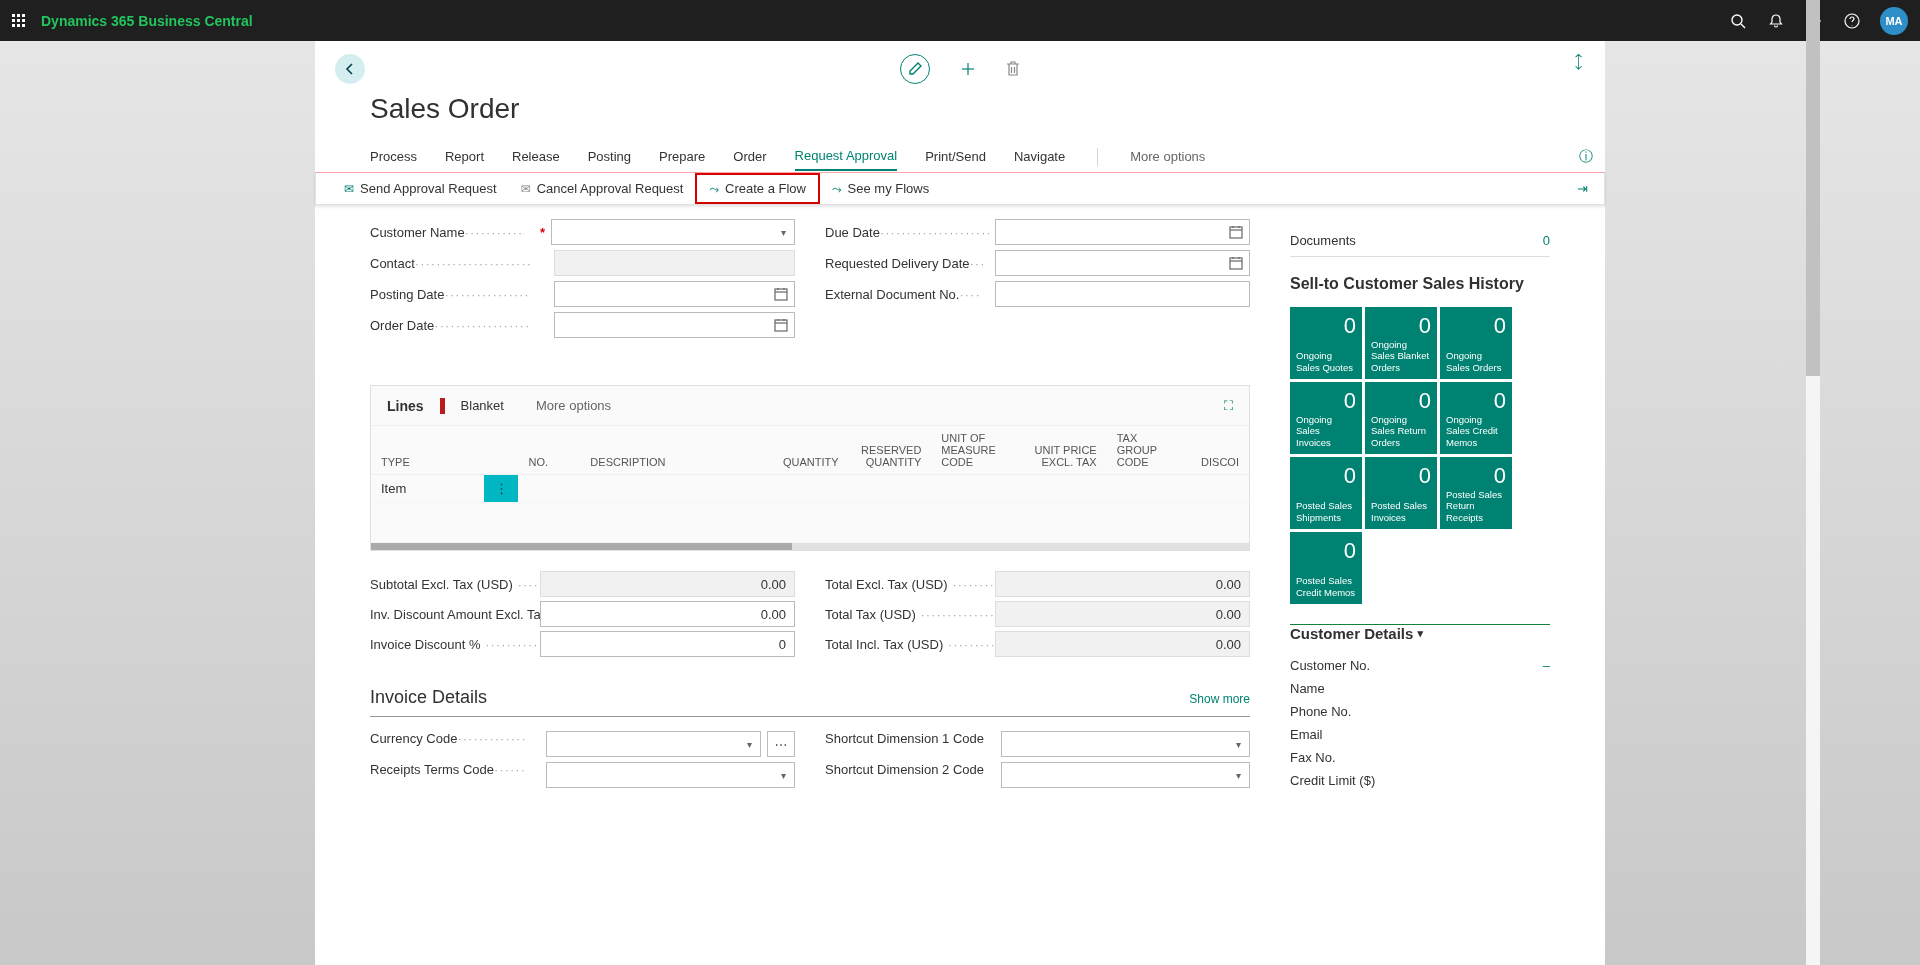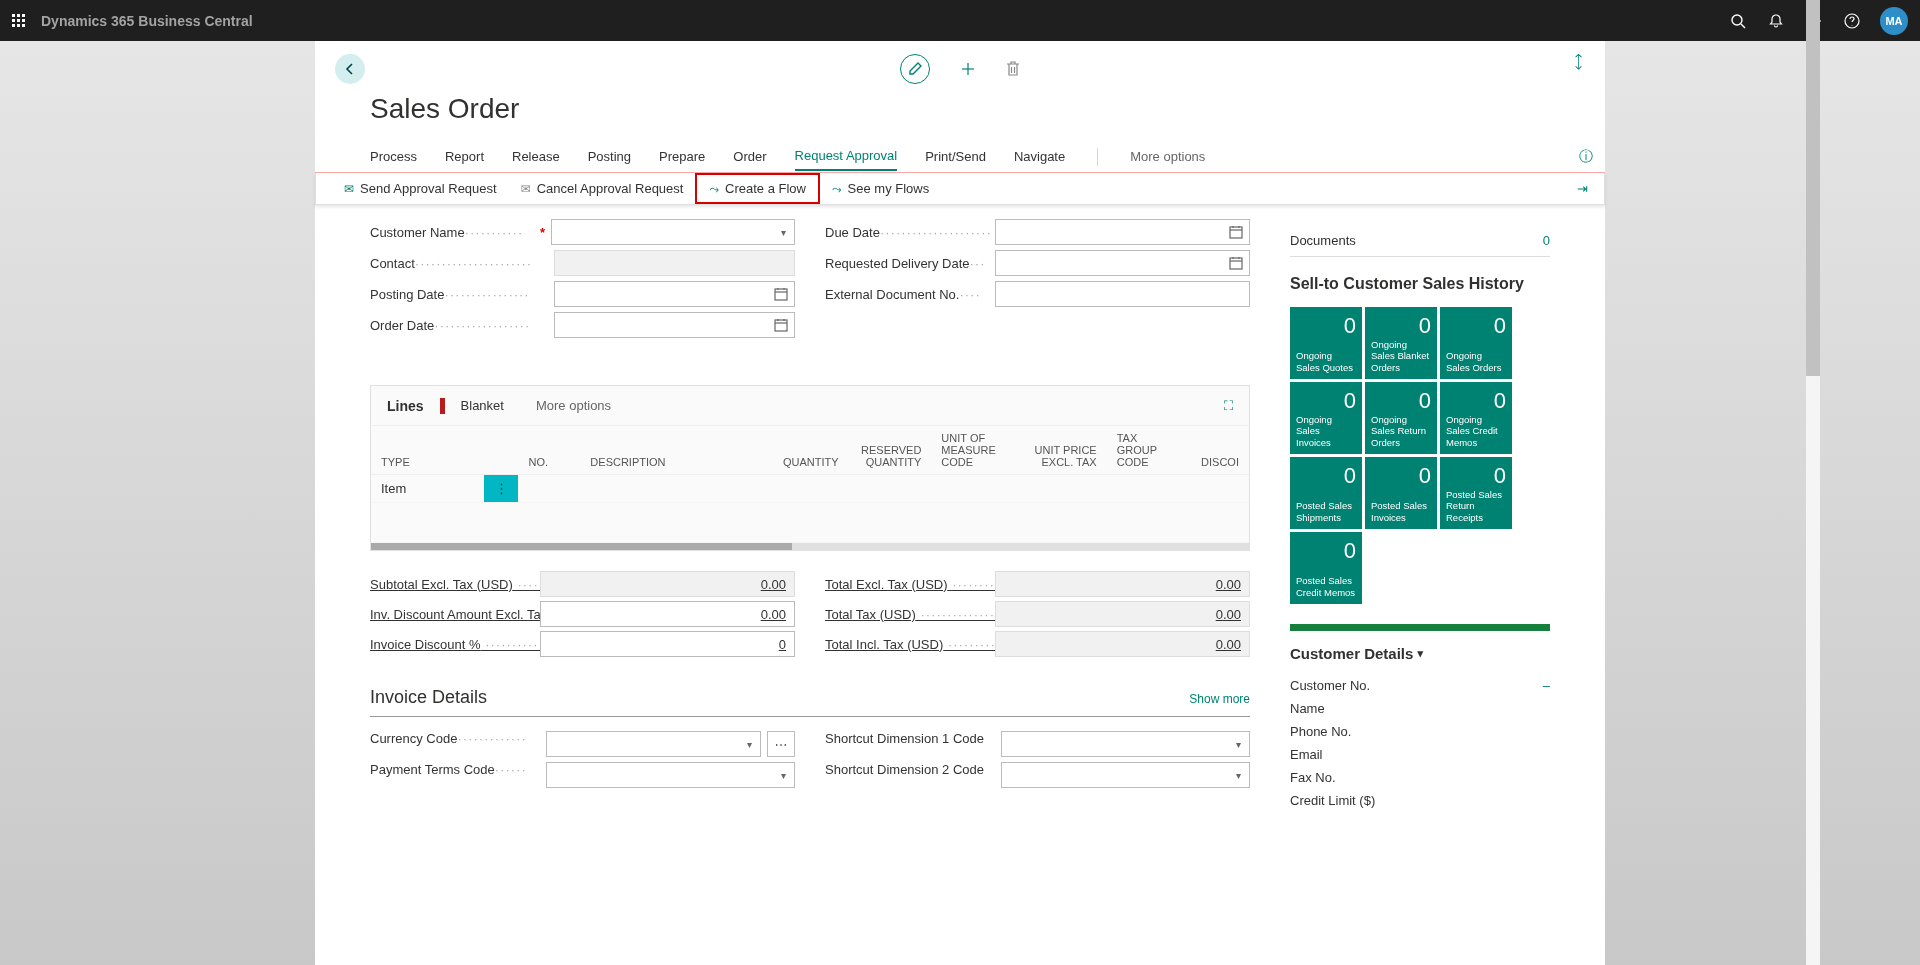--- a/index.html
+++ b/index.html
@@ -1,21 +1,21 @@
 <!DOCTYPE html>
 <html><head>
 <meta charset="utf-8">
 <style>
 * { box-sizing: border-box; margin: 0; padding: 0; }
 body { font-family: "Segoe UI", Tahoma, sans-serif; font-size: 13px; color: #323130; background: #f0f0f0; overflow: hidden; }
 .topbar { height: 41px; background: #1f1f1f; color: #fff; display: flex; align-items: center; padding: 0 12px; justify-content: space-between; }
 .topbar-left { display: flex; align-items: center; gap: 16px; }
 .waffle { display: grid; grid-template-columns: repeat(3, 3px); grid-template-rows: repeat(3, 3px); gap: 2px; cursor: pointer; }
 .waffle span { background: #fff; width: 3px; height: 3px; }
-.app-name { font-size: 14px; font-weight: 600; color: #a3a3a3; }
+.app-name { font-size: 14px; font-weight: 600; color: #22c55e; }
 .topbar-right { display: flex; align-items: center; gap: 18px; }
 .topbar-icon { width: 20px; height: 20px; display: flex; align-items: center; justify-content: center; cursor: pointer; color: #fff; }
 .avatar { width: 28px; height: 28px; border-radius: 50%; background: #2e8ec7; color: #fff; display: flex; align-items: center; justify-content: center; font-size: 11px; font-weight: 600; }
 .workspace { height: calc(965px - 41px); display: flex; justify-content: center; background: linear-gradient(to bottom, #e6e6e6, #c8c8c8); }
 .card { width: 1290px; background: #fff; height: 100%; display: flex; flex-direction: column; position: relative; }
 .card-header { display: flex; align-items: center; padding: 10px 20px 0 20px; height: 46px; }
 .back-btn { width: 30px; height: 30px; border-radius: 50%; background: #d4eef0; display: flex; align-items: center; justify-content: center; cursor: pointer; }
 .hdr-actions { position: absolute; left: 50%; transform: translateX(-50%); display: flex; gap: 30px; align-items: center; }
 .edit-circle { width: 30px; height: 30px; border: 1px solid #008272; border-radius: 50%; display: flex; align-items: center; justify-content: center; cursor: pointer; color: #008272; }
 .hdr-icon { color: #666; cursor: pointer; }
@@ -52,42 +52,42 @@
 .lines-expand { margin-left: auto; color: #008272; cursor: pointer; }
 .grid { overflow-x: auto; }
 .grid table { width: 100%; border-collapse: collapse; font-size: 11px; }
 .grid th { text-align: left; padding: 6px 10px; color: #555; font-weight: 400; text-transform: uppercase; background: #fafafa; border-bottom: 1px solid #eee; vertical-align: bottom; height: 40px; }
 .grid th.r { text-align: right; }
 .grid td { padding: 6px 10px; border-bottom: 1px solid #f5f5f5; height: 28px; font-size: 13px; }
 .row-menu { width: 20px; background: #00b7c3; text-align: center; cursor: pointer; }
 .grid-scroll { height: 7px; background: #e0e0e0; position: relative; }
 .grid-thumb { position: absolute; left: 0; top: 0; height: 7px; width: 48%; background: #aaa; }
 .totals { display: flex; gap: 30px; margin-top: 18px; }
-.totals-col { flex: 1; text-decoration: underline; }
+.totals-col { flex: 1; }
 .total-field { display: flex; align-items: center; height: 30px; font-size: 13px; }
 .total-label { width: 170px; color: #333; white-space: nowrap; overflow: hidden; }
 .total-label::after { content: " ································"; color: #aaa; letter-spacing: 1px; }
 .total-val { flex: 1; height: 26px; border: 1px solid #ddd; background: #f1f1f1; padding: 0 8px; display: flex; align-items: center; justify-content: flex-end; color: #333; }
 .total-val.editable { background: #fff; border-color: #bbb; }
 .section-hdr { display: flex; align-items: baseline; margin-top: 28px; border-bottom: 1px solid #999; padding-bottom: 8px; margin-bottom: 14px; }
 .section-title { font-size: 18px; font-weight: 400; }
 .show-more { margin-left: auto; font-size: 12px; color: #008272; cursor: pointer; }
 .inv-field { display: flex; align-items: flex-start; height: 30px; font-size: 13px; margin-bottom: 1px; gap: 6px; }
 .inv-select { flex: 1; height: 26px; border: 1px solid #bbb; display: flex; align-items: center; position: relative; background: #fff; }
 .inv-select .chev { position: absolute; right: 8px; font-size: 10px; color: #666; }
 .inv-ellipsis { width: 28px; height: 26px; border: 1px solid #bbb; display: flex; align-items: center; justify-content: center; cursor: pointer; }
 .side-col { width: 260px; padding-top: 0; margin-top: 16px; }
 .doc-row { display: flex; justify-content: space-between; border-bottom: 1px solid #ddd; padding: 0 0 8px 0; font-size: 13px; }
 .doc-count { color: #008272; }
 .side-title { font-size: 16px; font-weight: 600; margin: 18px 0 14px 0; }
 .tiles { display: grid; grid-template-columns: repeat(3, 72px); gap: 3px; }
 .tile { background: #008272; color: #fff; height: 72px; padding: 6px; display: flex; flex-direction: column; justify-content: space-between; cursor: pointer; }
 .tile-num { font-size: 22px; font-weight: 300; text-align: right; }
 .tile-lbl { font-size: 9.5px; line-height: 1.2; }
-.cust-details-hdr { font-size: 15px; font-weight: 600; margin: 20px 0 12px 0; display: flex; align-items: center; gap: 4px; border-top: 7px solid #15803d; padding-top: 14px; }
+.cust-details-hdr { font-size: 15px; font-weight: 600; margin: 20px 0 12px 0; display: flex; align-items: center; gap: 4px; border-top: 1px solid #15803d; }
 .cust-row { display: flex; justify-content: space-between; font-size: 13px; padding: 4px 0; color: #333; }
 .cust-row .v { color: #008272; }
 .scrollbar-right { position: absolute; right: 100px; top: 0; bottom: 0; width: 14px; background: #f5f5f5; }
 .scrollbar-thumb { position: absolute; top: 0; width: 14px; height: 39%; background: #c1c1c1; }
 svg { display: block; }
 </style>
 </head>
 <body>
 
 <div class="topbar">
@@ -366,21 +366,21 @@
         <div class="form-row">
           <div class="form-col">
             <div class="inv-field">
               <div class="field-label" style="--lw:100px;">Currency Code</div>
               <div class="inv-select">
                   <span class="chev">▾</span>
                 </div>
               <div class="inv-ellipsis">⋯</div>
             </div>
             <div class="inv-field">
-              <div class="field-label" style="--lw:140px;">Payment Terms Code</div>
+              <div class="field-label" style="--lw:140px;">Receipts Terms Code</div>
               <div class="inv-select">
                   <span class="chev">▾</span>
                 </div>
             </div>
           </div>
           <div class="form-col">
             <div class="inv-field">
               <div class="field-label" style="--lw:175px;">Shortcut Dimension 1 Code</div>
               <div class="inv-select">
                   <span class="chev">▾</span>

